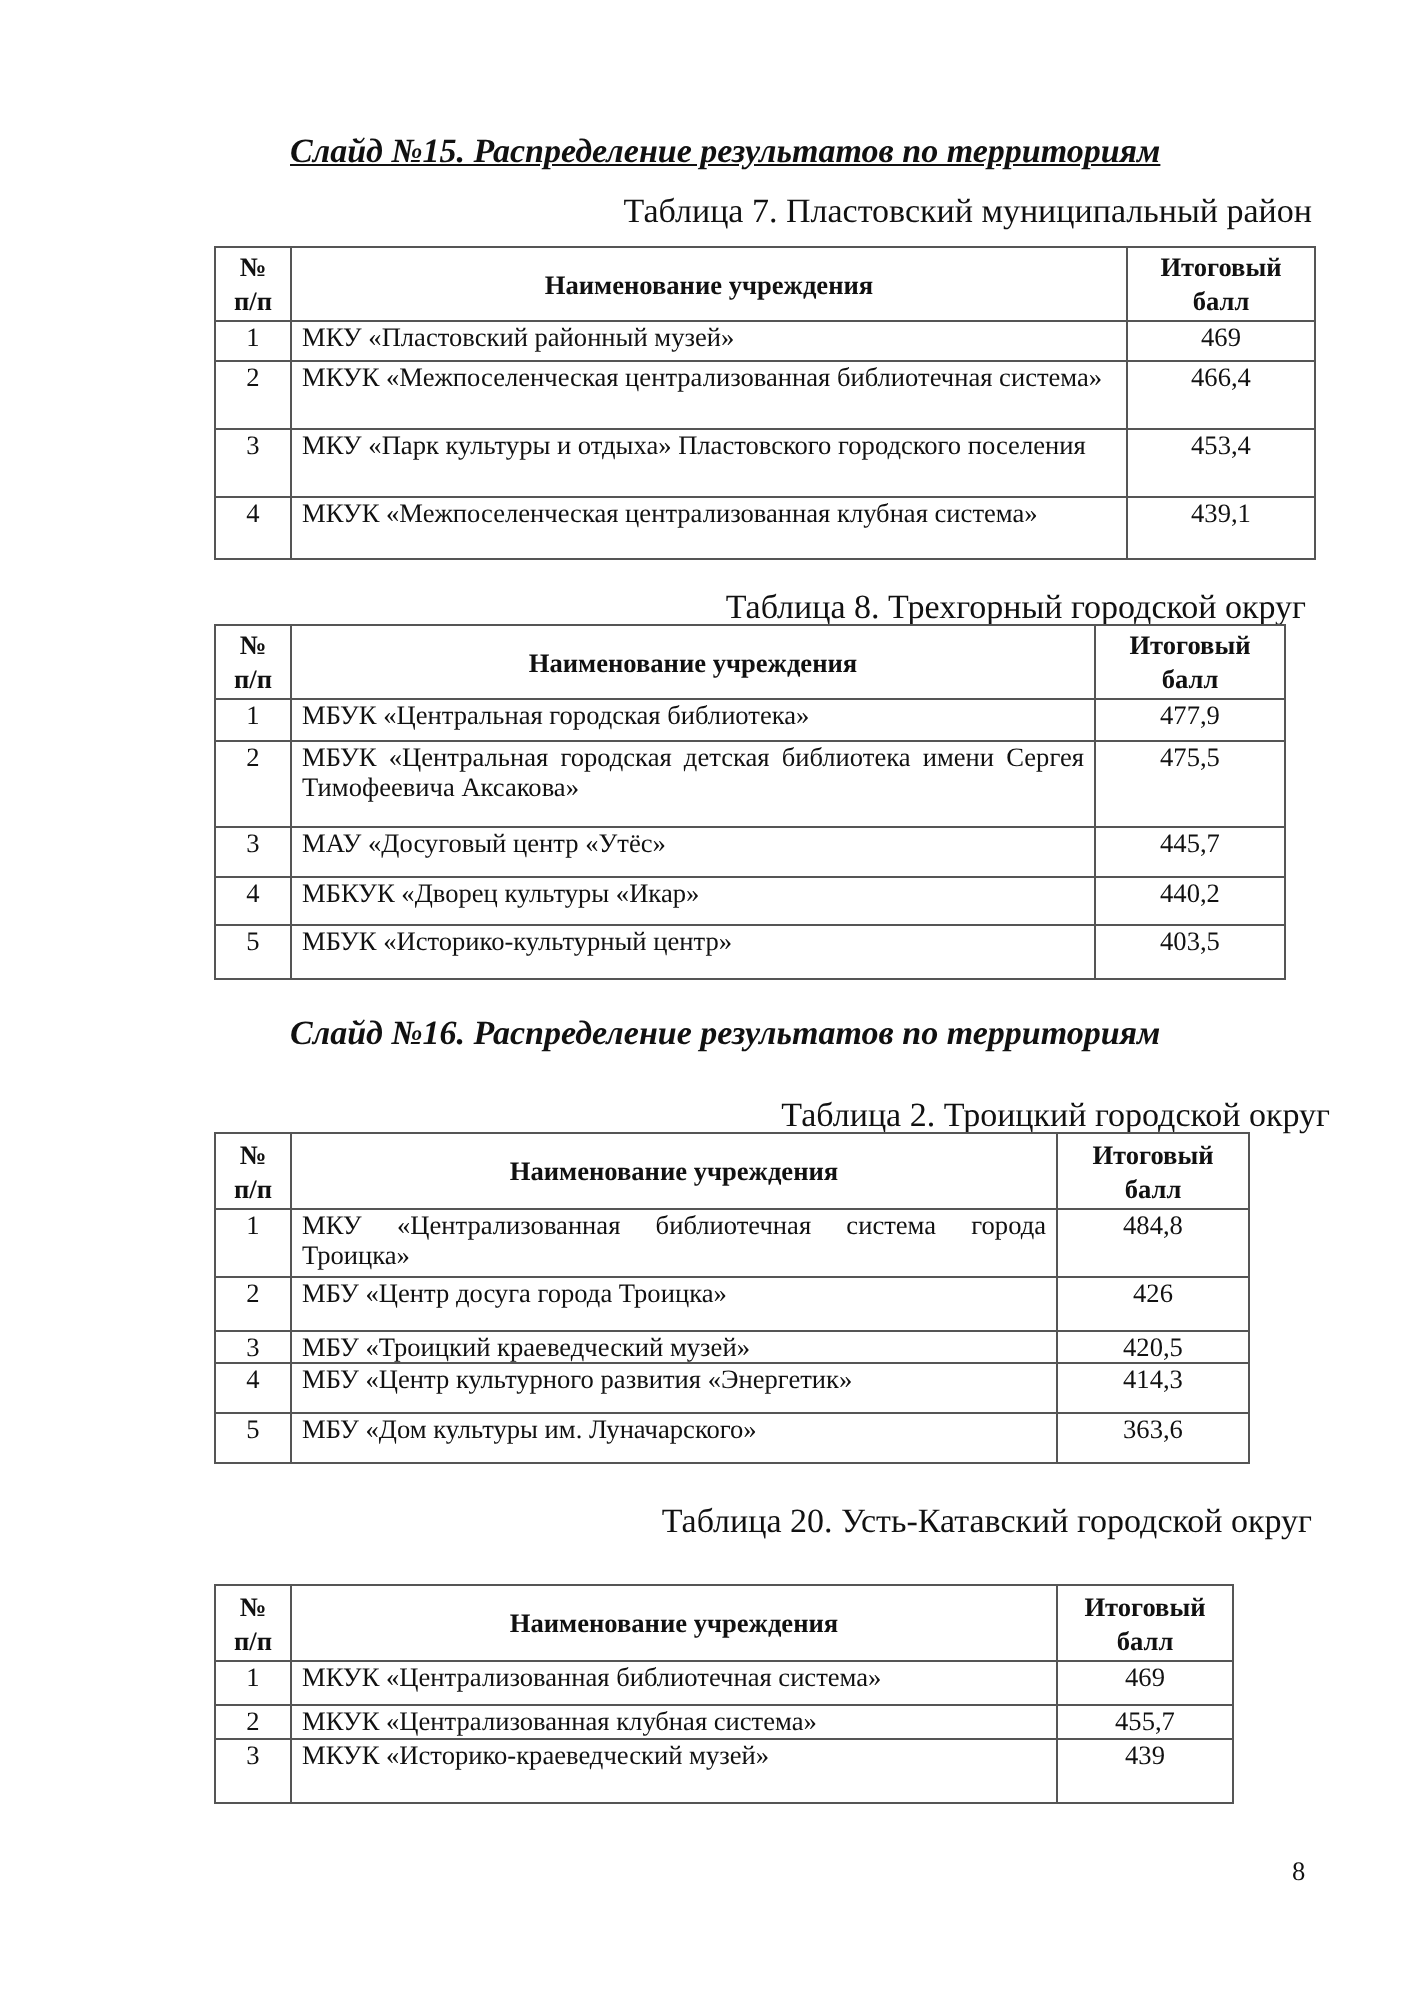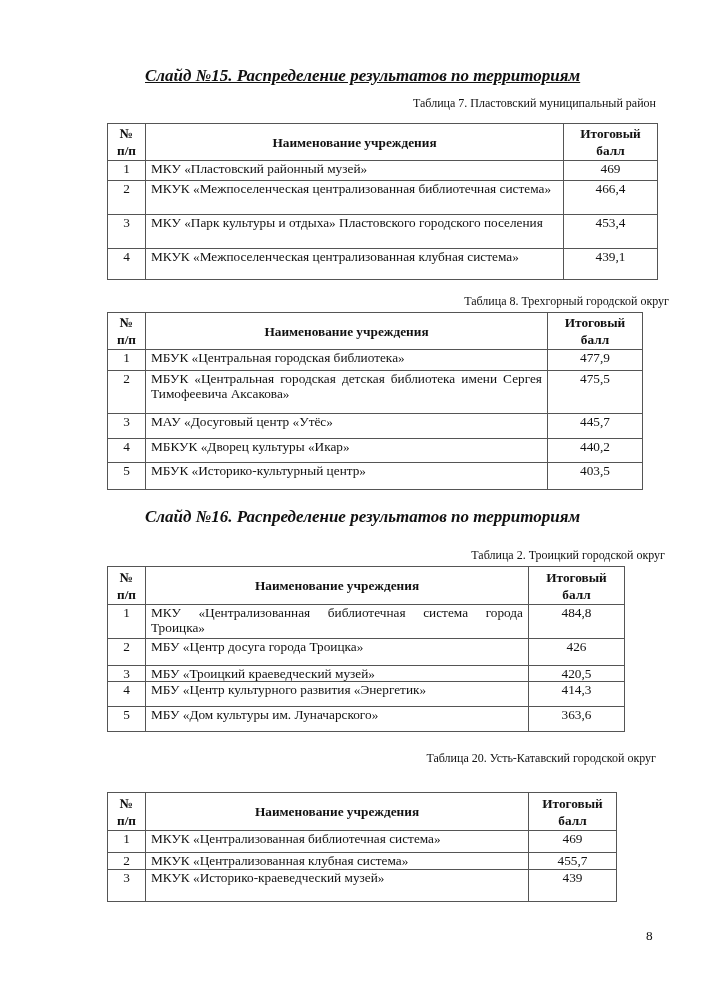--- a/index.html
+++ b/index.html
@@ -1,19 +1,19 @@
 <!DOCTYPE html>
 <html><head>
 <meta charset="utf-8">
 <style>
   html, body { margin: 0; padding: 0; background: #ffffff; }
   body { width: 707px; height: 1000px; position: relative; overflow: hidden;
          font-family: "Liberation Serif", "DejaVu Serif", serif; color: #111; }
   .slide-title { position: absolute; left: 145px; font-size: 17px; font-weight: bold; font-style: italic; white-space: nowrap; }
-  .caption { position: absolute; font-size: 12px; white-space: nowrap; text-align: right; }
+  .caption { position: absolute; font-size: 17px; white-space: nowrap; text-align: right; }
   table.t { position: absolute; border-collapse: collapse; font-size: 13.3px; line-height: 15px; table-layout: fixed; }
   table.t td, table.t th { border: 1px solid #555; padding: 0 5px; vertical-align: top; }
   table.t th { font-weight: bold; text-align: center; vertical-align: middle; padding: 1px 3px; line-height: 17px; }
   table.t td.num { text-align: center; padding: 0; }
   table.t td.name { text-align: justify; margin-left: 44px; }
   table.t td.score { text-align: center; }
   .page-num { position: absolute; left: 646px; top: 928px; font-size: 13.3px; }
 </style>
 </head>
 <body>
@@ -49,21 +49,21 @@
     <td class="score">453,4</td>
   </tr>
   <tr style="height:31px;">
     <td class="num">4</td>
     <td class="name">МКУК «Межпоселенческая централизованная клубная система»</td>
     <td class="score">439,1</td>
   </tr>
 </tbody>
   </table>
 
-<div class="caption" style="right:38px; top:294px;">Таблица 8. Трехгорный городской округ</div>
+<div class="caption" style="right:54px; top:294px;">Таблица 8. Трехгорный городской округ</div>
 <table class="t" style="left:107px; top:312px; width:535px;">
   <colgroup>
       <col style="width:38px">
       <col style="width:402px">
       <col style="width:95px">
     </colgroup>
   <tbody>
       <tr style="height:36px;">
     <th><span>№</span><br><span>п/п</span></th>
     <th>Наименование учреждения</th>

